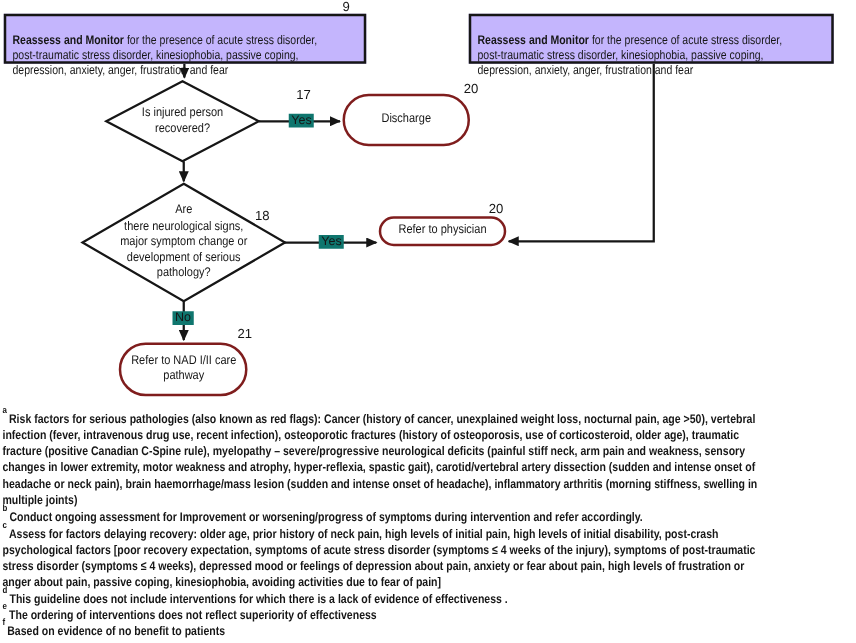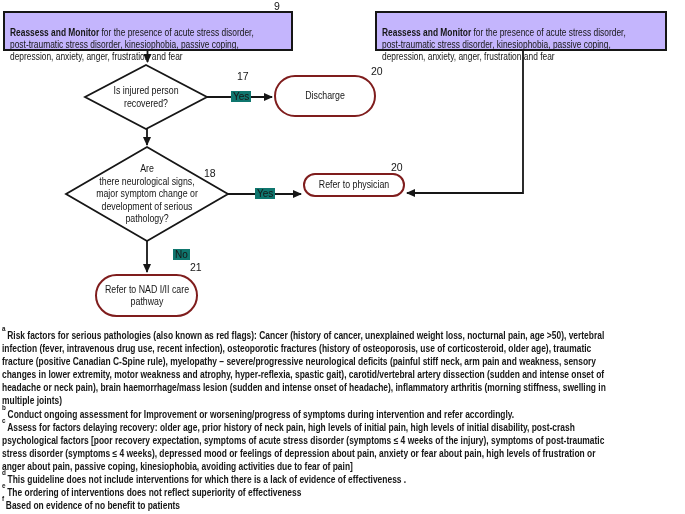--- a/index.html
+++ b/index.html
@@ -111,21 +111,21 @@
     <div class="node-label">Refer to physician</div>
   </div>
 
   <div class="stadium" style="left:95px;top:274px;width:103px;height:43px;">
     <div class="node-label">Refer to NAD I/II care
 pathway</div>
   </div>
 
   <div class="edge-label" style="left:231px;top:91px;">Yes</div>
   <div class="edge-label" style="left:255px;top:188px;">Yes</div>
-  <div class="edge-label" style="left:138px;top:249px;margin-left:35px;">No</div>
+  <div class="edge-label" style="left:138px;top:249px;">No</div>
 
   <div class="footnotes">
     <p><sup class="fn-label">a</sup><span class="fn-text">Risk factors for serious pathologies (also known as red flags): Cancer (history of cancer, unexplained weight loss, nocturnal pain, age &gt;50), vertebral
 infection (fever, intravenous drug use, recent infection), osteoporotic fractures (history of osteoporosis, use of corticosteroid, older age), traumatic
 fracture (positive Canadian C-Spine rule), myelopathy – severe/progressive neurological deficits (painful stiff neck, arm pain and weakness, sensory
 changes in lower extremity, motor weakness and atrophy, hyper-reflexia, spastic gait), carotid/vertebral artery dissection (sudden and intense onset of
 headache or neck pain), brain haemorrhage/mass lesion (sudden and intense onset of headache), inflammatory arthritis (morning stiffness, swelling in
 multiple joints)</span></p>
     <p><sup class="fn-label">b</sup><span class="fn-text">Conduct ongoing assessment for Improvement or worsening/progress of symptoms during intervention and refer accordingly.</span></p>
     <p><sup class="fn-label">c</sup><span class="fn-text">Assess for factors delaying recovery: older age, prior history of neck pain, high levels of initial pain, high levels of initial disability, post-crash

